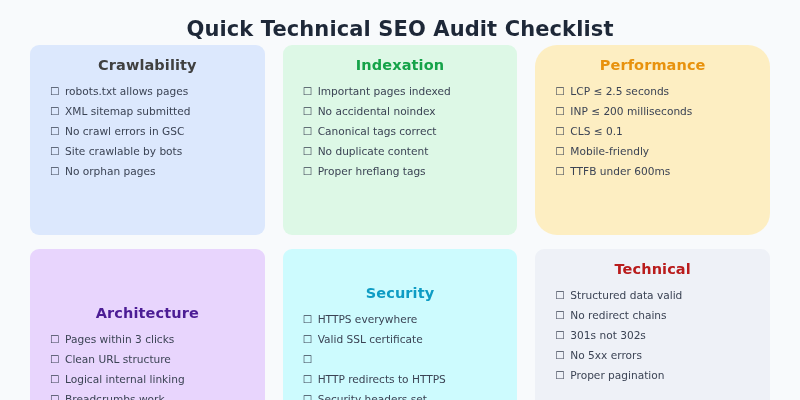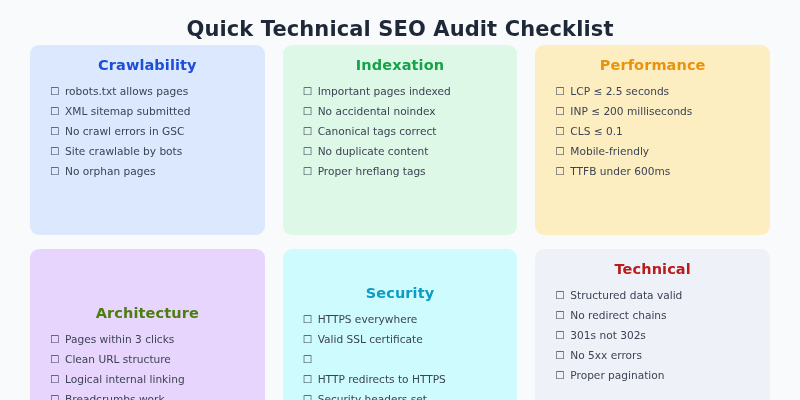--- a/index.html
+++ b/index.html
@@ -84,21 +84,21 @@
 </style>
 </head>
 <body>
 
 <div class="page">
 
   <h1 class="page-title">Quick Technical SEO Audit Checklist</h1>
 
   <div class="grid">
       <section class="card" style="background: rgb(220, 232, 253);">
-        <h2 class="card-title" style="color: #1d4ed8;">Crawlability</h2>
+        <h2 class="card-title" style="color: #404040;">Crawlability</h2>
         <ul class="card-list">
           <li>
             <span class="checkbox-icon">☐</span>
             <span class="item-label">robots.txt allows pages</span>
           </li>
           <li>
             <span class="checkbox-icon">☐</span>
             <span class="item-label">XML sitemap submitted</span>
           </li>
           <li>
@@ -133,21 +133,21 @@
           <li>
             <span class="checkbox-icon">☐</span>
             <span class="item-label">No duplicate content</span>
           </li>
           <li>
             <span class="checkbox-icon">☐</span>
             <span class="item-label">Proper hreflang tags</span>
           </li>
         </ul>
       </section>
-      <section class="card" style="background: rgb(253, 238, 194);">
+      <section class="card" style="background: rgb(253, 238, 194); border-radius: 22px;">
         <h2 class="card-title" style="color: rgb(232, 146, 13);">Performance</h2>
         <ul class="card-list">
           <li>
             <span class="checkbox-icon">☐</span>
             <span class="item-label">LCP ≤ 2.5 seconds</span>
           </li>
           <li>
             <span class="checkbox-icon">☐</span>
             <span class="item-label">INP ≤ 200 milliseconds</span>
           </li>
@@ -159,21 +159,21 @@
             <span class="checkbox-icon">☐</span>
             <span class="item-label">Mobile-friendly</span>
           </li>
           <li>
             <span class="checkbox-icon">☐</span>
             <span class="item-label">TTFB under 600ms</span>
           </li>
         </ul>
       </section>
       <section class="card" style="background: rgb(232, 213, 253);">
-        <h2 class="card-title" style="color: #4d7c0f; margin-top: 44px;">Architecture</h2>
+        <h2 class="card-title" style="color: #4c1d95; margin-top: 44px;">Architecture</h2>
         <ul class="card-list">
           <li>
             <span class="checkbox-icon">☐</span>
             <span class="item-label">Pages within 3 clicks</span>
           </li>
           <li>
             <span class="checkbox-icon">☐</span>
             <span class="item-label">Clean URL structure</span>
           </li>
           <li>

